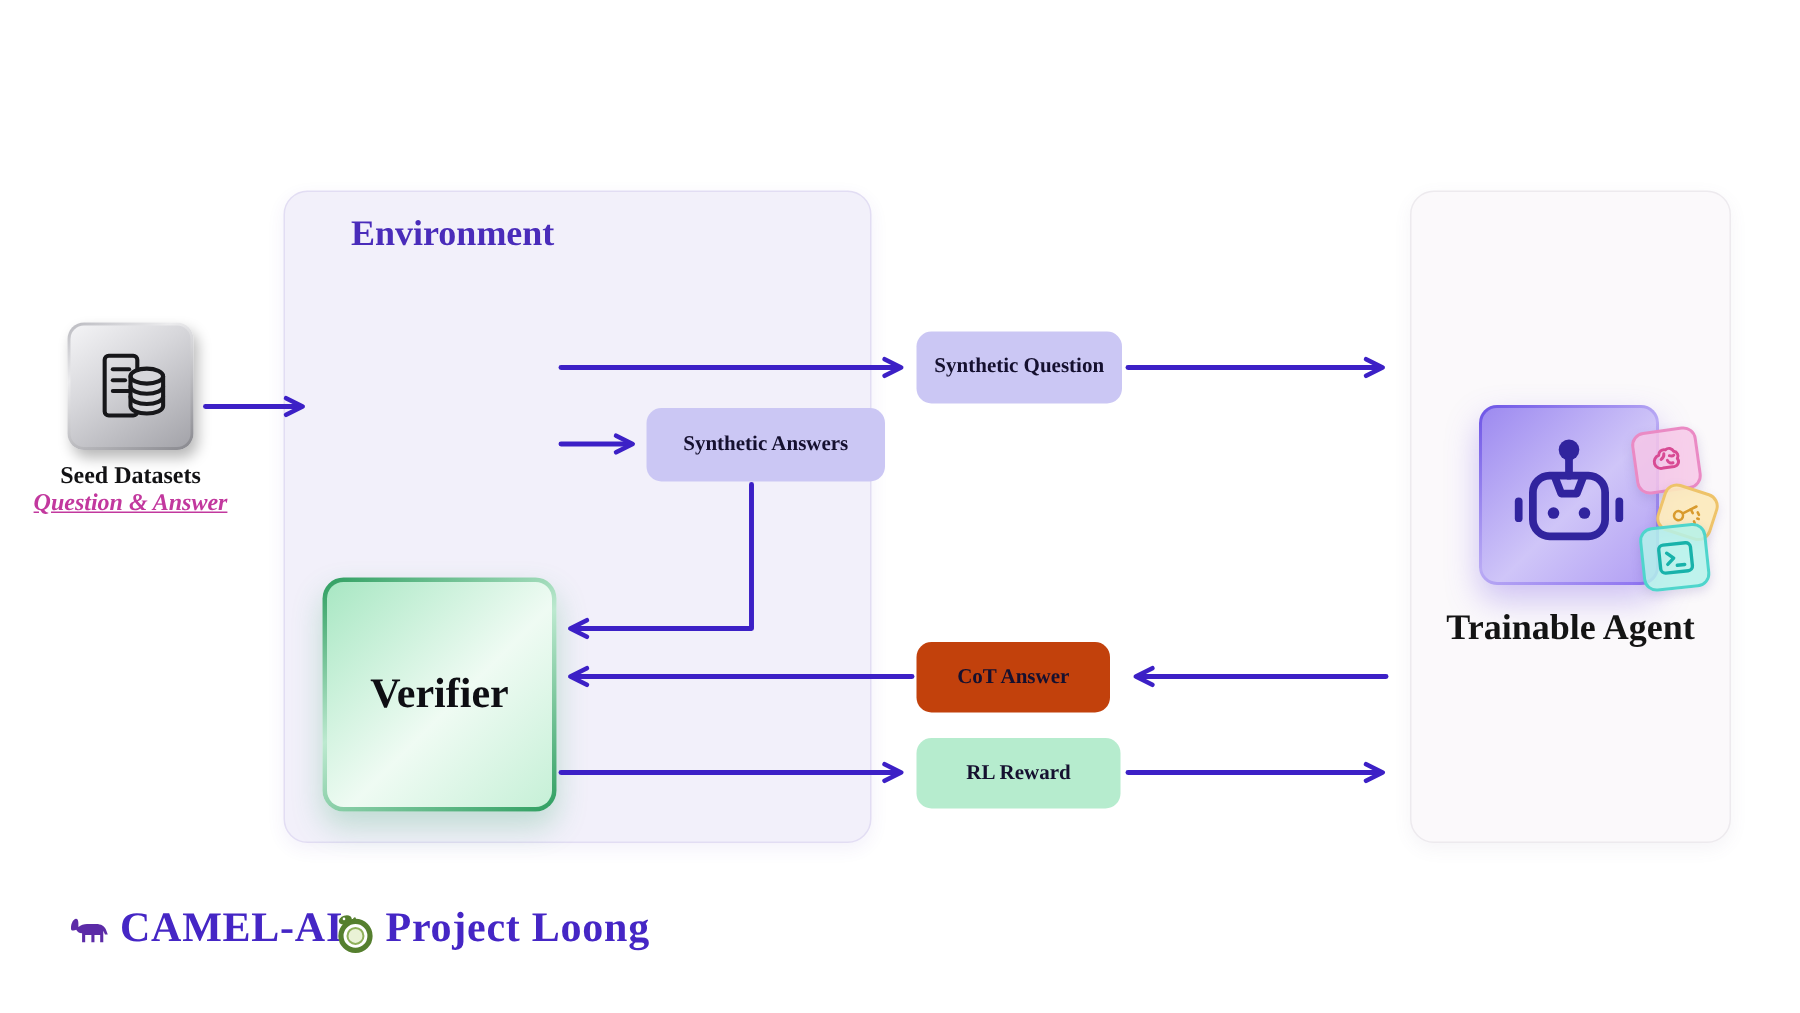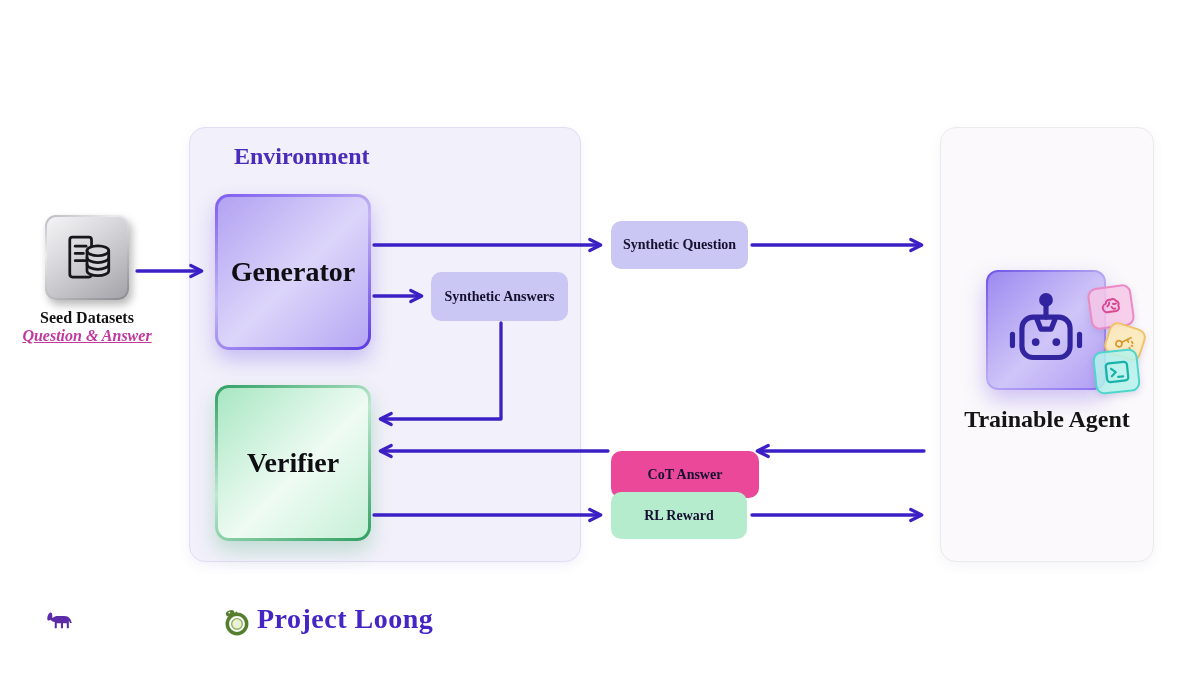--- a/index.html
+++ b/index.html
@@ -55,22 +55,22 @@
     background:linear-gradient(135deg,#a8e7c3 0%,#effbf3 55%,#c6f0d7 100%);
     display:flex;align-items:center;justify-content:center;
   }
   .node-label{font-size:28px;font-weight:700;color:#0e0e13;}
   
   .badge{
     border-radius:10px;display:flex;align-items:center;justify-content:center;
     font-size:14px;font-weight:700;color:#15102f;text-align:center;
   }
   .badge-syn-q{left:611px;top:221px;width:137px;height:48px;background:#cbc7f4;}
-  .badge-syn-a{left:431px;top:272px;width:137px;height:49px;background:#cbc7f4;}
-  .badge-cot{left:611px;top:428px;width:148px;height:47px;background:#ec4899;margin-top:23px;}
+  .badge-syn-a{left:431px;top:272px;width:159px;height:49px;background:#cbc7f4;}
+  .badge-cot{left:611px;top:428px;width:129px;height:47px;background:#c2410c;}
   .badge-rl{left:611px;top:492px;width:136px;height:47px;background:#b6ecce;}
   
   .agent-panel{
     left:940px;top:127px;width:214px;height:435px;border-radius:16px;
     background:#fbf9fb;border:1px solid #edeaee;box-sizing:border-box;
     box-shadow:0 4px 12px rgba(120,100,140,.07);
   }
   .agent-frame{
     left:986px;top:270px;width:120px;height:120px;border-radius:12px;padding:2px;box-sizing:border-box;
     background:linear-gradient(140deg,#6c53e6 0%,#b9aaf4 50%,#8a6ff0 100%);
@@ -121,25 +121,20 @@
         </g>
       </svg>
     </div>
   </div>
   <div class="abs seed-label">Seed Datasets</div>
   <div class="abs seed-sublabel">Question &amp; Answer</div>
 
   <div class="abs env-panel"></div>
   <div class="abs env-label">Environment</div>
 
-  <div class="abs node-frame gen-frame">
-    <div class="gen-inner">
-      <span class="node-label">Generator</span>
-    </div>
-  </div>
 
   <div class="abs node-frame ver-frame">
     <div class="ver-inner">
       <span class="node-label">Verifier</span>
     </div>
   </div>
 
   <div class="abs badge badge-syn-q">Synthetic Question</div>
   <div class="abs badge badge-syn-a">Synthetic Answers</div>
   <div class="abs badge badge-cot">CoT Answer</div>
@@ -204,20 +199,21 @@
       <path d="M374 515 H598" marker-end="url(#ah)"></path>
       <path d="M752 515 H919" marker-end="url(#ah)"></path>
     </g>
   </svg>
 
   <div class="abs" style="left:44px;top:606px;">
     <svg width="33" height="31" viewBox="0 0 32 30" fill="#5c2ba7">
       <path d="M3.2 12.5 C3.2 8.5 5.2 6.2 6.4 6.2 C7.6 6.2 8 7.5 8 9 L8 11.6 C9.6 10.2 11.6 9.6 13.6 9.6 L19.5 9.6 C22.8 9.6 24.8 11 25.8 13.2 L27 16.4 L25.2 16.4 L24.1 14 L24.1 21.5 L22.1 21.5 L22.1 16.8 L18.4 16.8 L18.4 21.5 L16.4 21.5 L16.4 16.8 L12.4 16.8 L12.4 21.5 L10.4 21.5 L10.4 15.6 C8.4 15.6 7.2 14.6 6.6 13.4 C5.2 14.2 3.2 14.3 3.2 12.5 Z"></path>
     </svg>
   </div>
+  <div class="abs footer-text camel-label">CAMEL-AI</div>
   <div class="abs" style="left:221px;top:607px;">
     <svg width="31" height="31" viewBox="0 0 32 32" fill="none">
       <circle cx="16.5" cy="17.5" r="10" stroke="#557f2e" stroke-width="3.6"></circle>
       <circle cx="16.5" cy="17.5" r="5.5" fill="#e9f2d6" stroke="#8fb05a" stroke-width="1.4"></circle>
       <ellipse cx="9.5" cy="6.5" rx="4.6" ry="3" fill="#557f2e" transform="rotate(-18 9.5 6.5)"></ellipse>
       <circle cx="8.6" cy="5.8" r="0.9" fill="#ffffff"></circle>
       <path d="M13.5 8.5 L16 5.5" stroke="#557f2e" stroke-width="1.6" stroke-linecap="round"></path>
     </svg>
   </div>
   <div class="abs footer-text loong-label">Project Loong</div>

